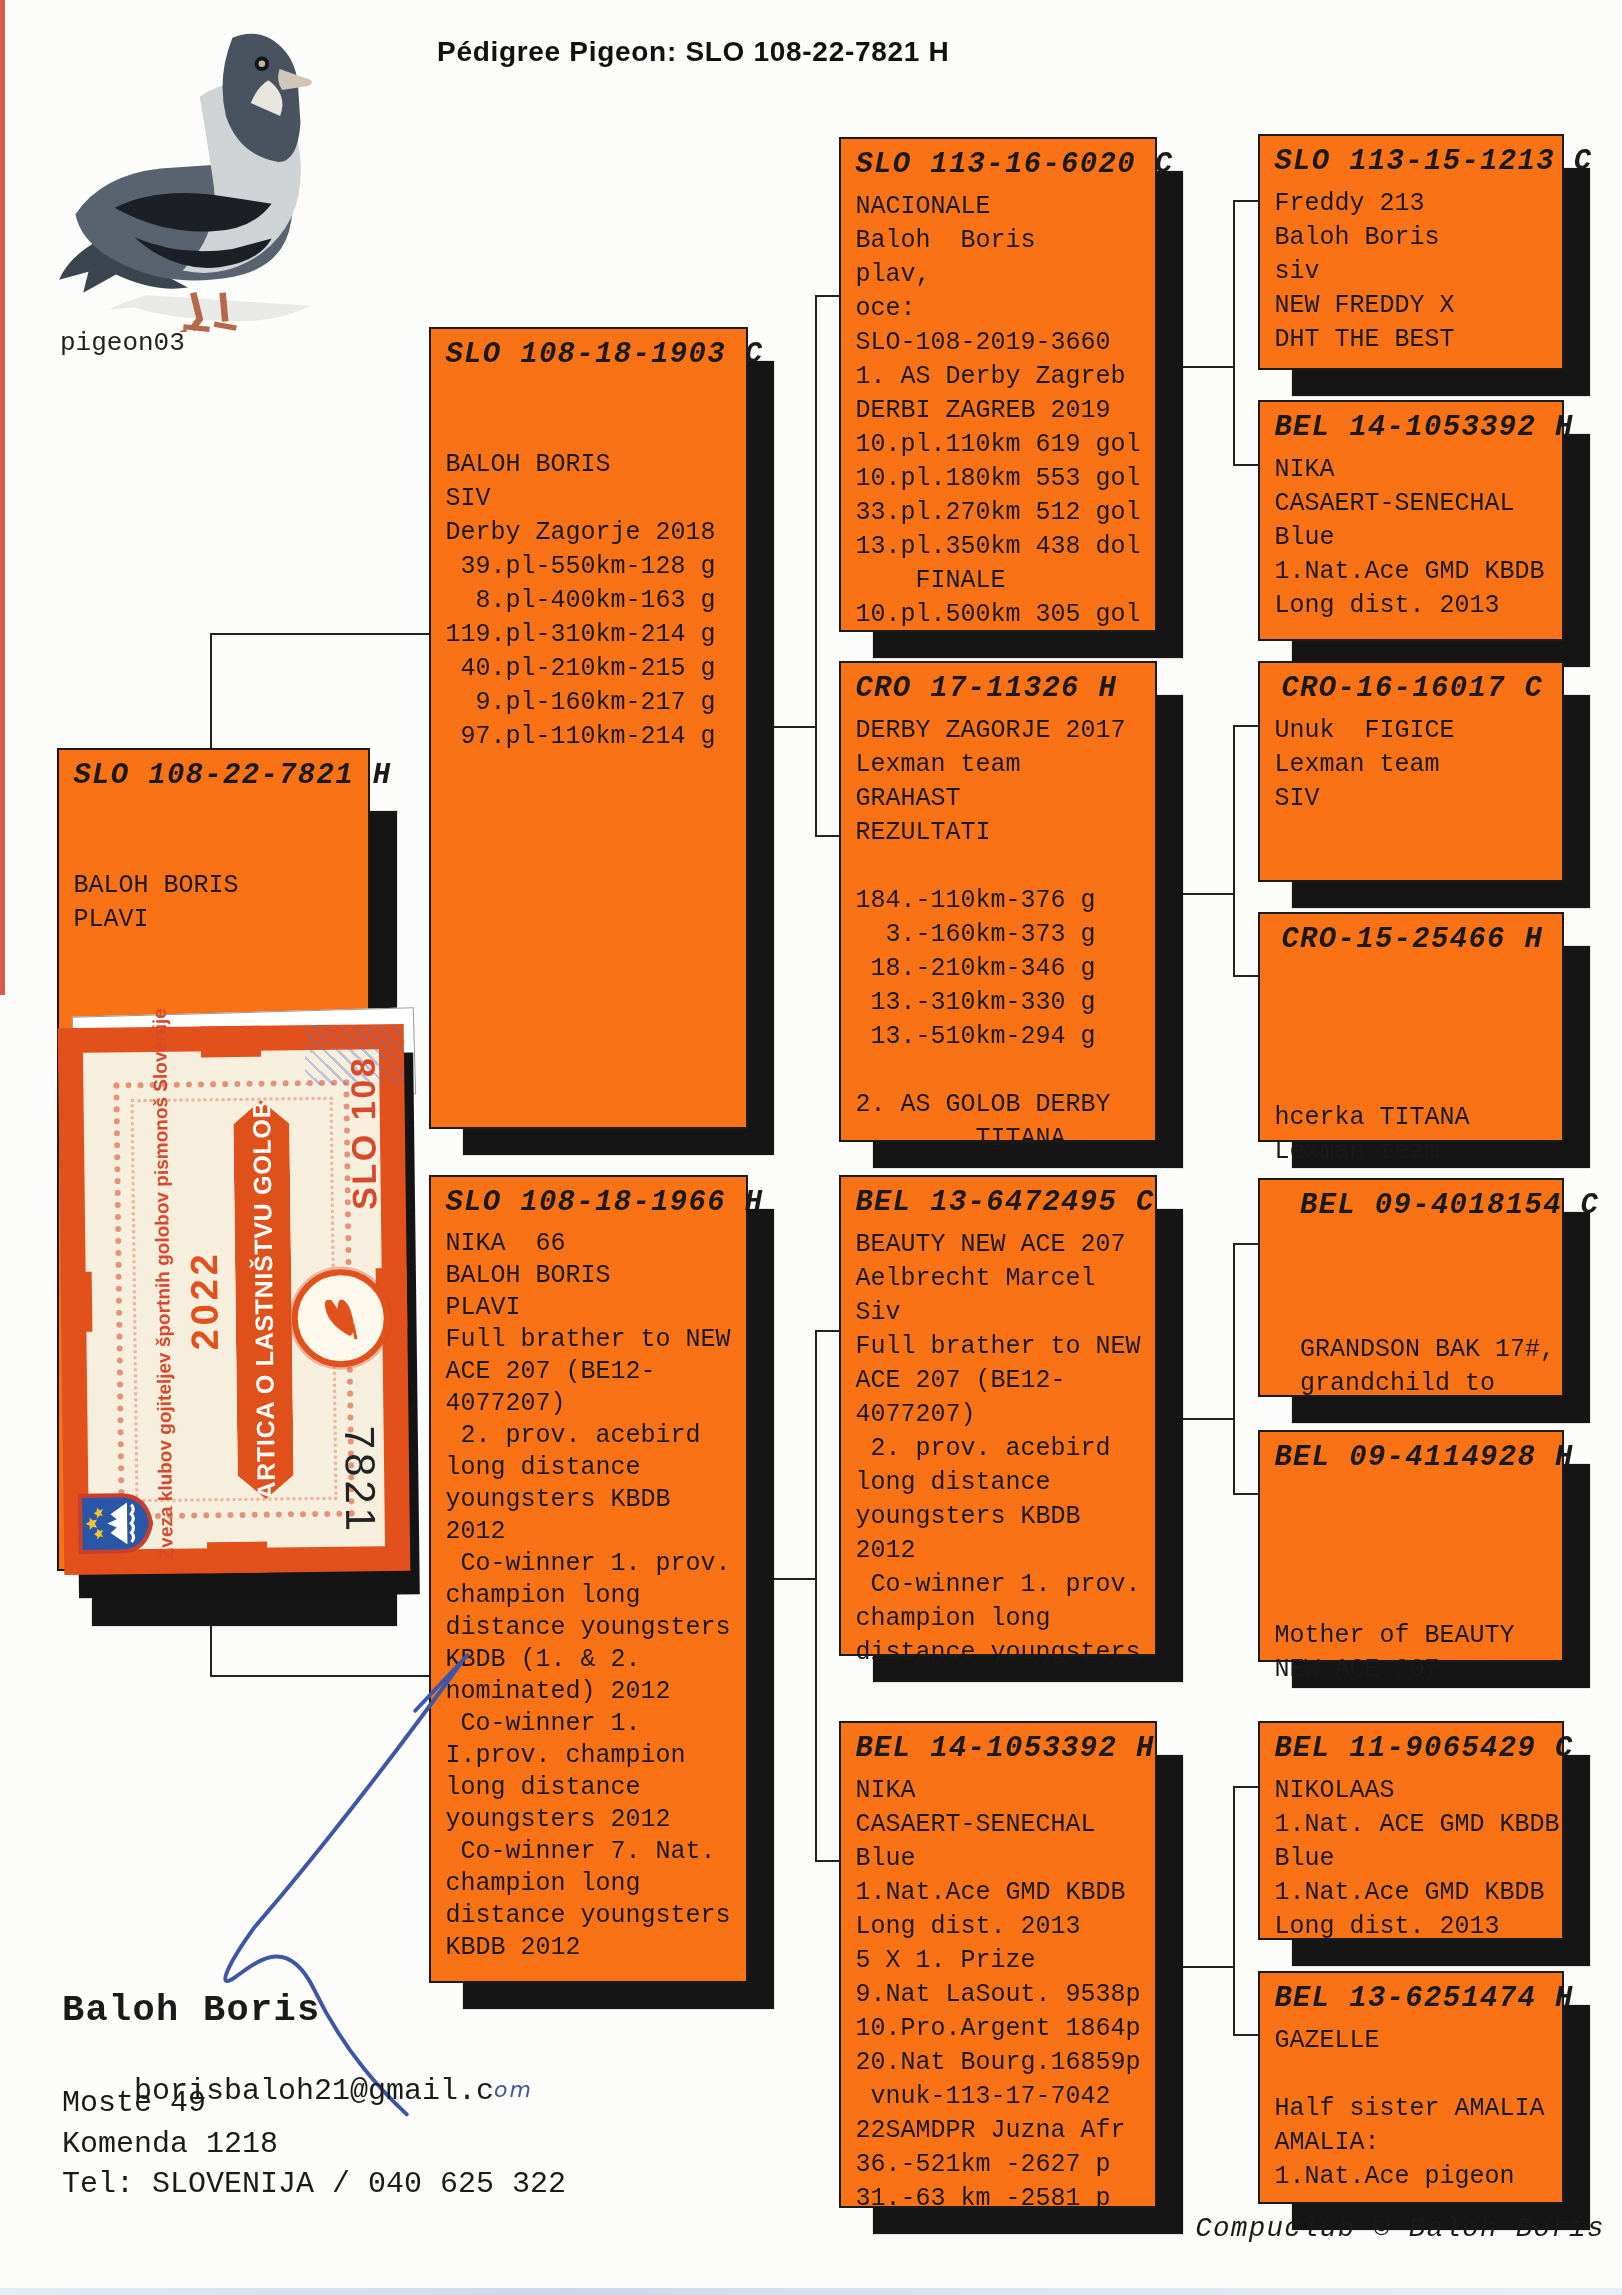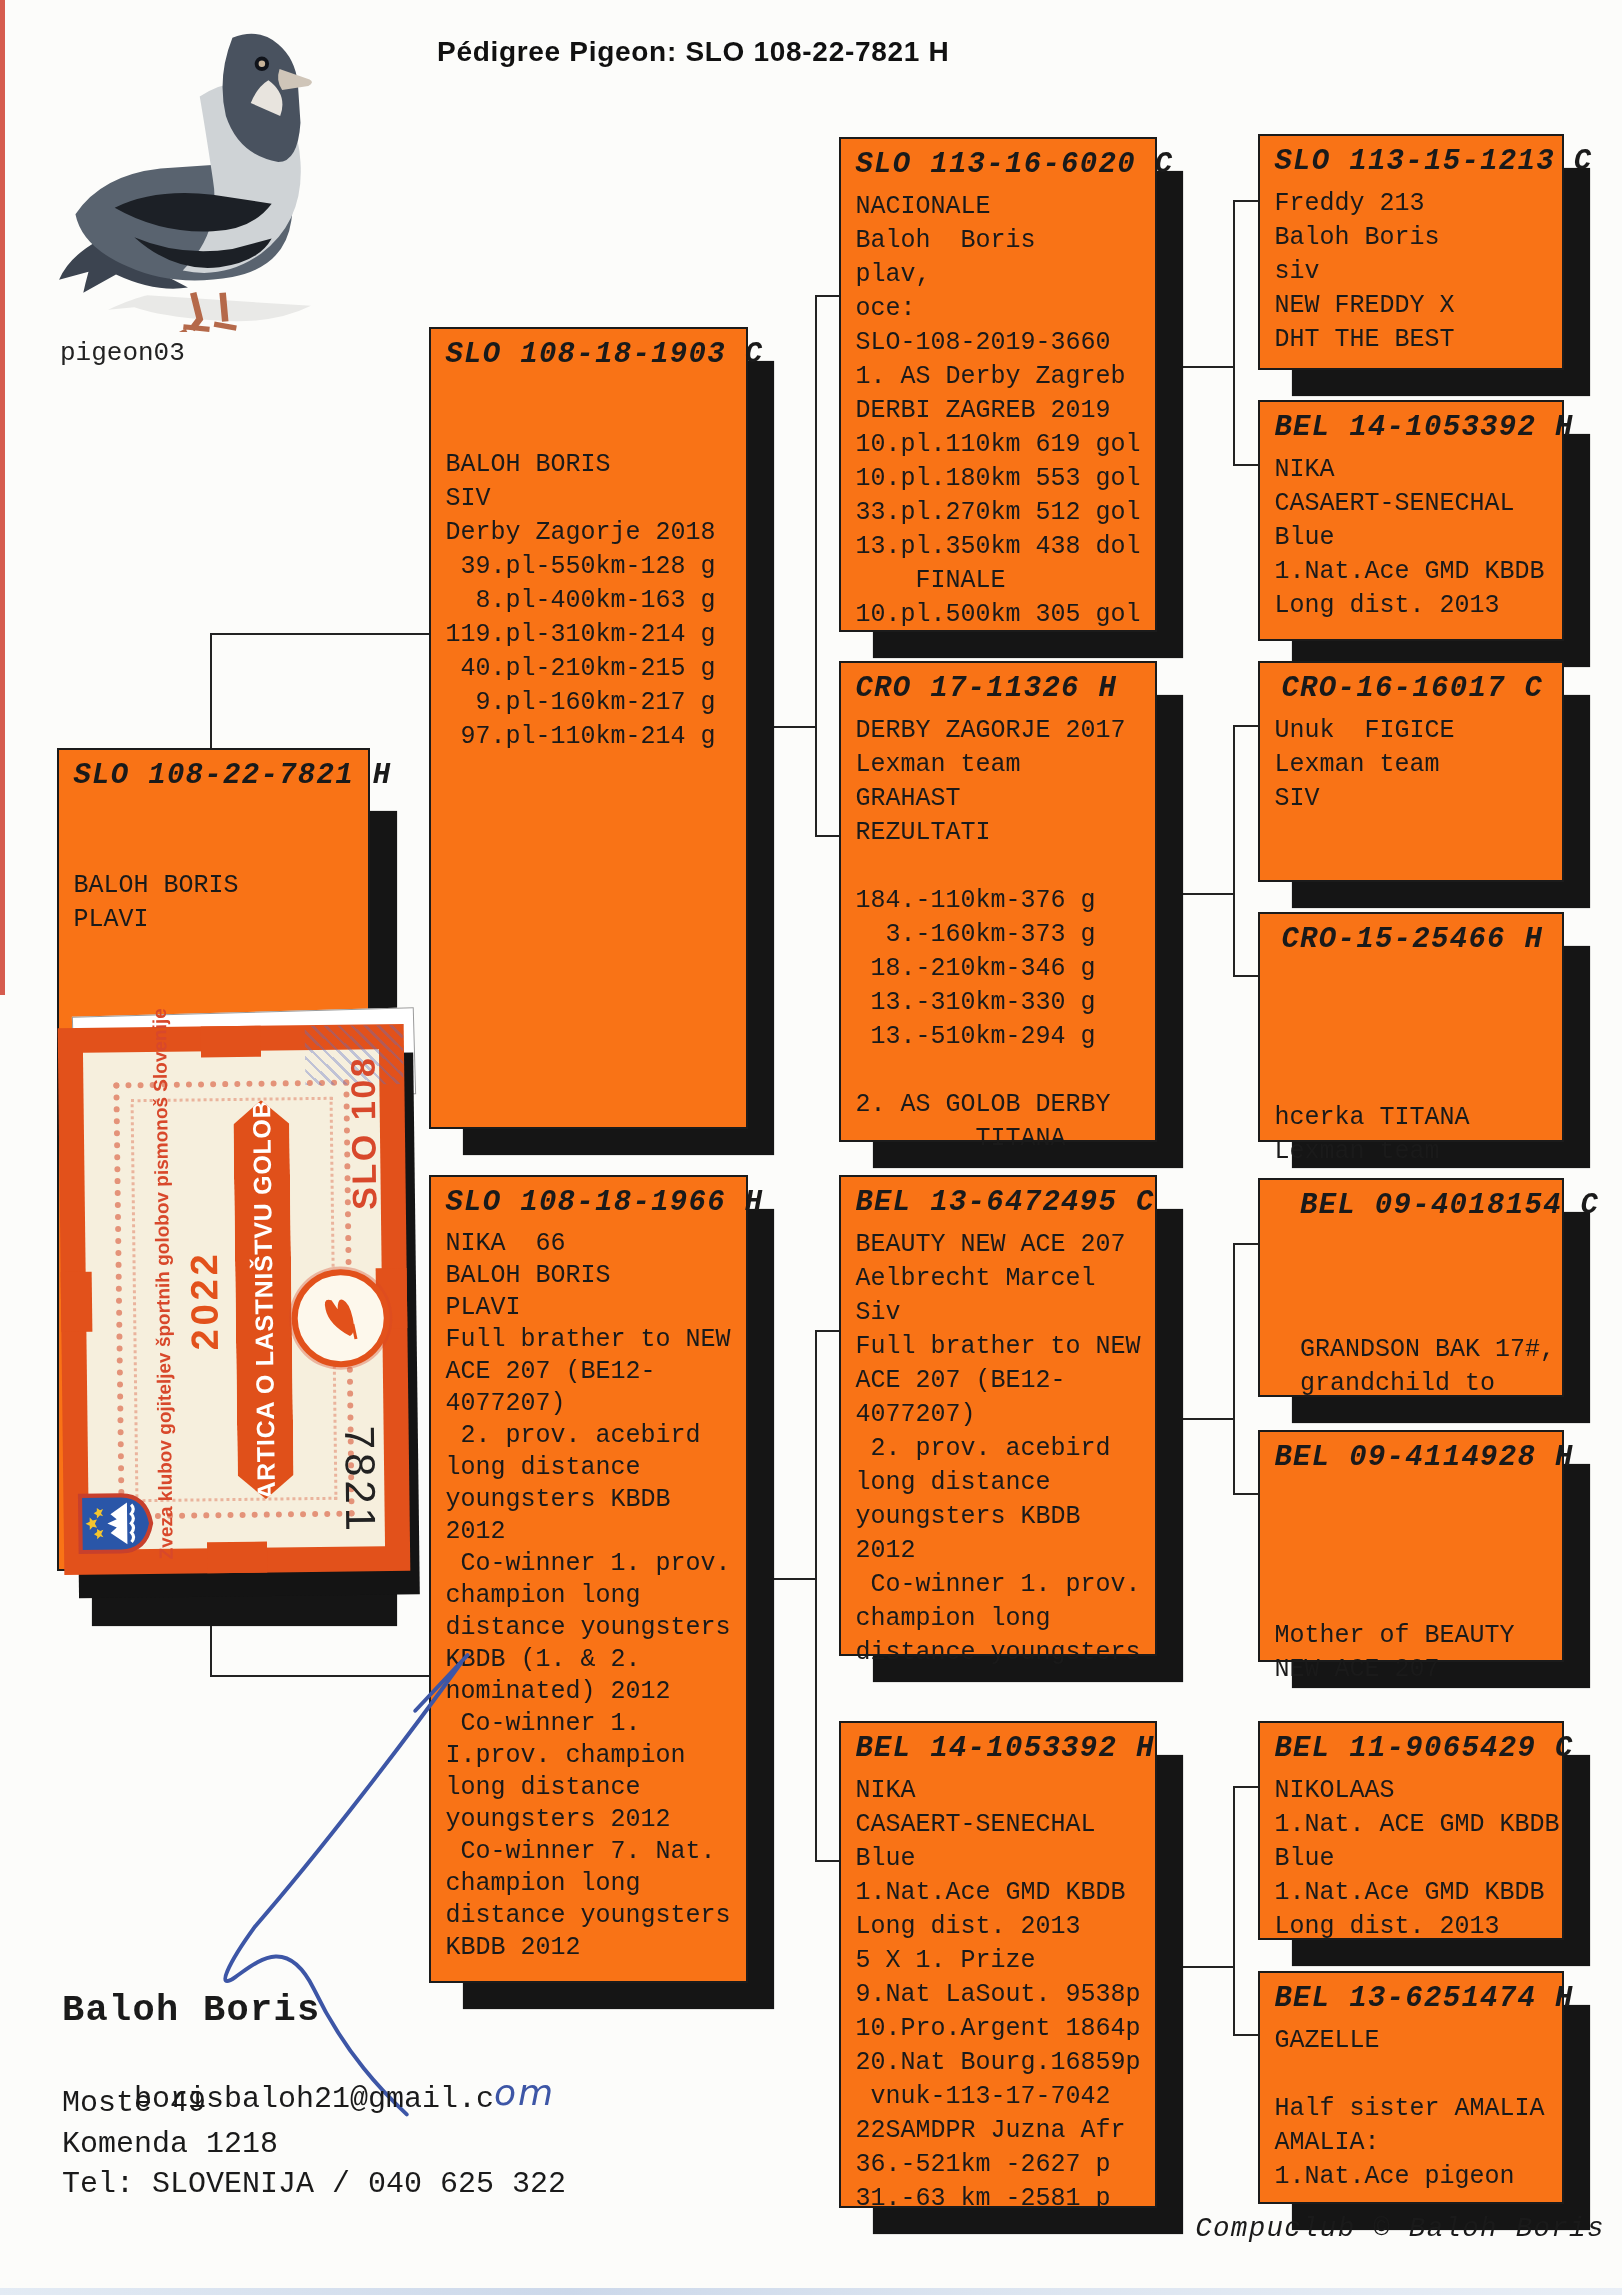--- a/index.html
+++ b/index.html
@@ -3,21 +3,21 @@
 <meta charset="utf-8">
 <style>
   html,body{margin:0;padding:0;background:#ffffff;}
   .page{position:relative;width:1623px;height:2295px;background:#fcfcfa;overflow:hidden;
         font-family:"Liberation Mono",monospace;color:#1a1a1a;}
   .scan-edge-left{position:absolute;left:0;top:0;width:4.6px;height:995px;background:#cf3f2f;opacity:.85;}
   .scan-strip{position:absolute;left:0;right:0;bottom:0;height:7.2px;
       background:linear-gradient(90deg,#e3ebf4,#ccd8ea 35%,#dbe4f0 60%,#e8eef6);}
   .page-title{position:absolute;left:437px;top:17px;font-family:"Liberation Sans",sans-serif;
       font-size:28px;font-weight:600;letter-spacing:0.7px;color:#111;white-space:nowrap;}
-  .photo-caption{position:absolute;left:60px;top:338px;font-size:26px;color:#222;}
+  .photo-caption{position:absolute;left:60px;top:328px;font-size:26px;color:#222;}
   .pigeon-photo{position:absolute;left:36px;top:18.3px;width:334px;height:314px;}
 
   
   .pbox{position:absolute;background:#f97316;border:2.6px solid #1b1b1b;
         box-shadow:30px 30px 0 -3.9px #151515;padding:9.2px 11.8px 6.5px 14.4px;box-sizing:border-box;}
   .pbox-title{font-size:29px;font-weight:bold;font-style:italic;letter-spacing:1.3px;
         white-space:pre;margin-bottom:9.2px;}
   .pbox.title-center .pbox-title{text-align:center;}
   .pbox .line{font-size:25px;line-height:34px;white-space:pre;}
   .box-dam .line{line-height:32px;}
@@ -75,21 +75,21 @@
       font-size:34px;letter-spacing:2.6px;margin:0 15.7px 9.2px 0;}
   .emblem{width:86px;height:86px;border-radius:50%;border:6.5px solid #e2511b;background:#fdf8ec;
       margin-bottom:5.2px;display:flex;align-items:center;justify-content:center;
       box-shadow:0 0 0 2.6px rgba(214,72,40,.35);}
 
   
   .sig-svg{position:absolute;left:39px;top:1570px;width:458px;height:589px;}
   .owner-name{position:absolute;left:62px;top:1989px;font-size:37px;font-weight:bold;letter-spacing:1.3px;}
   .owner-line{position:absolute;left:62px;font-size:30px;white-space:pre;}
   .owner-email{top:2040px;} .owner-addr1{top:2086px;text-align:right;} .owner-addr2{top:2127px;} .owner-phone{top:2167px;}
-  .hand-om{color:#3d56a6;font-family:"DejaVu Sans",sans-serif;font-style:italic;font-size:36px;
+  .hand-om{color:#3d56a6;font-family:"DejaVu Sans",sans-serif;font-style:italic;font-size:22px;
       letter-spacing:2px;position:relative;top:-2px;}
   .credit{position:absolute;right:18.3px;top:2213px;font-size:27.5px;font-style:italic;letter-spacing:1.3px;}
 </style>
 </head>
 <body>
 
 <div class="page">
 
   <div class="scan-edge-left"></div>
 

